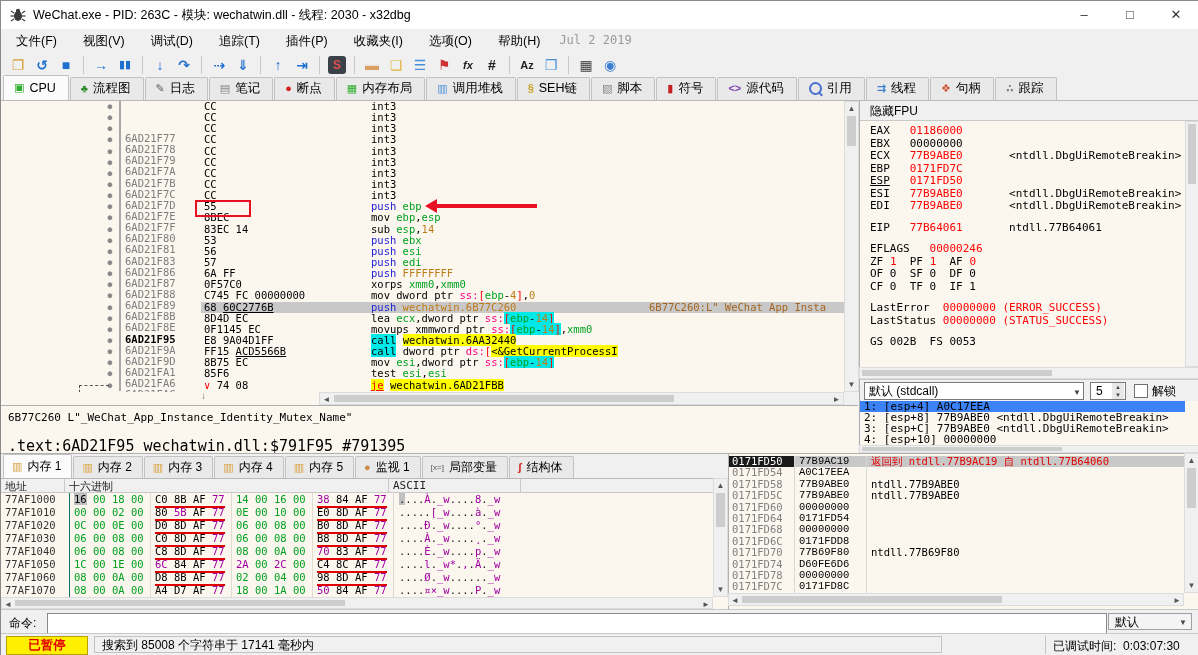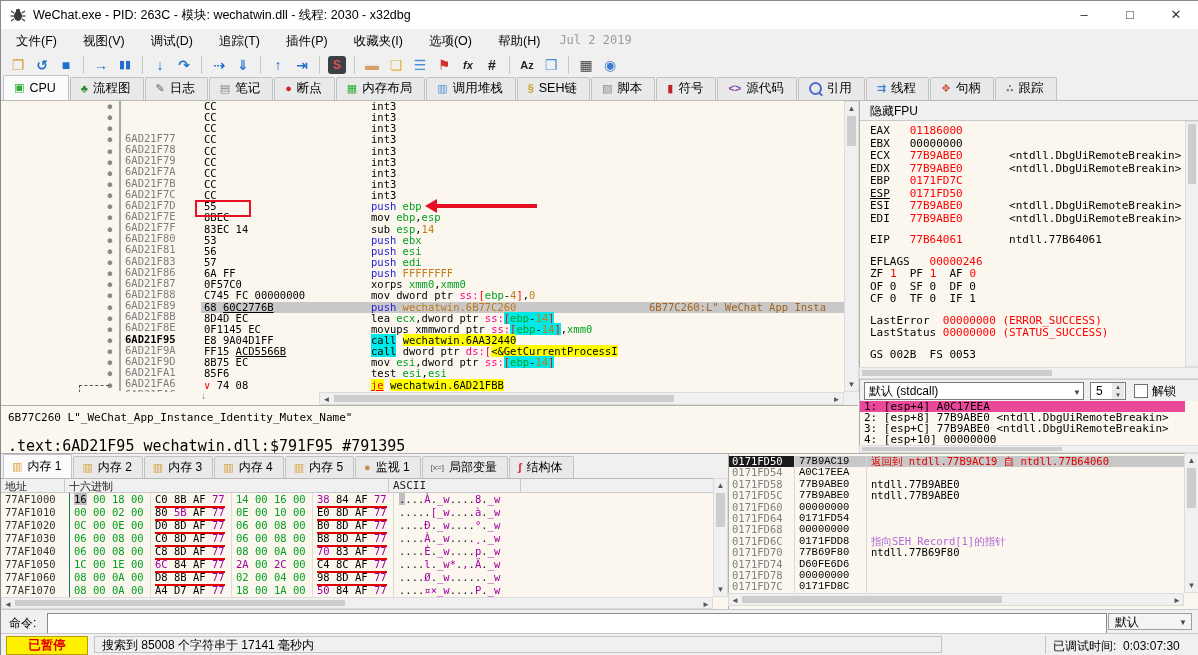--- a/index.html
+++ b/index.html
@@ -84,21 +84,21 @@
   #reg-hscroll{left:858px;top:366px;width:340px;height:12px;}
   #conv-row{position:absolute;left:0;top:278px;width:340px;height:22px;background:#f0f0f0;border-top:1px solid #c9c9c9;box-sizing:border-box;}
   #conv-combo{position:absolute;left:4px;top:2px;width:220px;height:18px;background:#fff;border:1px solid #7a7a7a;font-size:12px;line-height:16px;padding-left:4px;box-sizing:border-box;}
   #conv-combo .dd{position:absolute;right:2px;top:2px;font-size:8px;color:#444;}
   #arg-spin{position:absolute;left:230px;top:2px;width:36px;height:18px;background:#fff;border:1px solid #7a7a7a;box-sizing:border-box;font-size:12px;padding-left:5px;line-height:16px;}
   #arg-spin .ud{position:absolute;right:1px;top:0;width:12px;height:16px;font-size:6px;color:#444;text-align:center;line-height:8px;background:#e8e8e8;}
   #unlock-box{position:absolute;left:274px;top:4px;width:12px;height:12px;background:#fff;border:1px solid #707070;}
   #unlock-label{position:absolute;left:292px;top:3px;font-size:12px;}
   #args-list{position:absolute;left:0;top:300px;width:325px;height:44px;overflow:hidden;}
   .aline{font-size:11px;line-height:11px;white-space:pre;padding-left:4px;color:#000;}
-  .aline.sel{background:#ec4899;}
+  .aline.sel{background:#3b82f6;}
   #args-scroll{left:858px;top:444px;width:340px;height:8px;}
 
   
   #dumppane{position:absolute;left:0;top:452px;width:727px;height:156px;background:#fbf6ee;border-top:1px solid #b0b0b0;box-sizing:border-box;}
   #dump-tabs{position:absolute;left:0;top:0;width:727px;height:25px;background:#f0f0f0;display:flex;align-items:flex-end;padding-left:2px;border-bottom:1px solid #b9b9b9;box-sizing:border-box;}
   .dtab{display:flex;align-items:center;gap:5px;padding:2px 10px 3px 8px;font-size:12px;border:1px solid #c2c2c2;border-bottom:none;background:#e9e9e9;height:16px;margin-right:1px;border-radius:2px 2px 0 0;}
   .dtab.active{background:#fbfbfb;height:18px;}
   .dtab .ticon{font-size:11px;font-weight:bold;}
   #dump-head{position:absolute;left:0;top:25px;width:712px;height:14px;background:#f0f0f0;border-bottom:1px solid #c9c9c9;display:flex;font-size:11px;color:#222;box-sizing:border-box;}
   #dump-head div{border-right:1px solid #c9c9c9;padding-left:4px;box-sizing:border-box;}
@@ -319,21 +319,20 @@
     <div class="l1 mono">6B77C260 L"_WeChat_App_Instance_Identity_Mutex_Name"</div>
     <div class="l2 mono">.text:6AD21F95 wechatwin.dll:$791F95 #791395</div>
   </div>
 
   <div id="regpane">
     <div id="reg-header">隐藏FPU</div>
     <div id="reg-list" class="mono">
         <div class="rline"><span class="t-k">EAX   </span><span class="t-R">01186000</span></div>
         <div class="rline"><span class="t-k">EBX   </span><span class="t-k">00000000</span></div>
         <div class="rline"><span class="t-k">ECX   </span><span class="t-R">77B9ABE0</span><span class="t-k">       </span><span class="t-k">&lt;ntdll.DbgUiRemoteBreakin&gt;</span></div>
-        <div class="rline"><span class="t-k">EDX   </span><span class="t-R">77B9ABE0</span><span class="t-k">       </span><span class="t-k">&lt;ntdll.DbgUiRemoteBreakin&gt;</span></div>
         <div class="rline"><span class="t-k">EBP   </span><span class="t-R">0171FD7C</span></div>
         <div class="rline"><span class="t-ku">ESP</span><span class="t-k">   </span><span class="t-R">0171FD50</span></div>
         <div class="rline"><span class="t-k">ESI   </span><span class="t-R">77B9ABE0</span><span class="t-k">       </span><span class="t-k">&lt;ntdll.DbgUiRemoteBreakin&gt;</span></div>
         <div class="rline"><span class="t-k">EDI   </span><span class="t-R">77B9ABE0</span><span class="t-k">       </span><span class="t-k">&lt;ntdll.DbgUiRemoteBreakin&gt;</span></div>
         <div class="rline blank"></div>
         <div class="rline"><span class="t-k">EIP   </span><span class="t-R">77B64061</span><span class="t-k">       </span><span class="t-k">ntdll.77B64061</span></div>
         <div class="rline blank"></div>
         <div class="rline"><span class="t-k">EFLAGS   </span><span class="t-R">00000246</span></div>
         <div class="rline"><span class="t-k">ZF </span><span class="t-R">1</span><span class="t-k">  PF </span><span class="t-R">1</span><span class="t-k">  AF </span><span class="t-R">0</span></div>
         <div class="rline"><span class="t-k">OF 0  SF 0  DF 0</span></div>
@@ -433,21 +432,21 @@
 
   <div id="stackpane">
     <div id="stack-rows">
         <div class="srow mono sel"><div class="s-addr">0171FD50</div><div class="s-val">77B9AC19</div><div class="s-cmt ret">返回到 ntdll.77B9AC19 自 ntdll.77B64060</div></div>
         <div class="srow mono"><div class="s-addr">0171FD54</div><div class="s-val">A0C17EEA</div><div class="s-cmt"></div></div>
         <div class="srow mono"><div class="s-addr">0171FD58</div><div class="s-val">77B9ABE0</div><div class="s-cmt">ntdll.77B9ABE0</div></div>
         <div class="srow mono"><div class="s-addr">0171FD5C</div><div class="s-val">77B9ABE0</div><div class="s-cmt">ntdll.77B9ABE0</div></div>
         <div class="srow mono"><div class="s-addr">0171FD60</div><div class="s-val">00000000</div><div class="s-cmt"></div></div>
         <div class="srow mono"><div class="s-addr">0171FD64</div><div class="s-val">0171FD54</div><div class="s-cmt"></div></div>
         <div class="srow mono"><div class="s-addr">0171FD68</div><div class="s-val">00000000</div><div class="s-cmt"></div></div>
-        <div class="srow mono"><div class="s-addr">0171FD6C</div><div class="s-val">0171FDD8</div><div class="s-cmt seh">指向SEH_Record[1]的指针</div></div>
+        <div class="srow mono"><div class="s-addr">0171FD6C</div><div class="s-val">0171FDD8</div></div>
         <div class="srow mono"><div class="s-addr">0171FD70</div><div class="s-val">77B69F80</div><div class="s-cmt">ntdll.77B69F80</div></div>
         <div class="srow mono"><div class="s-addr">0171FD74</div><div class="s-val">D60FE6D6</div><div class="s-cmt"></div></div>
         <div class="srow mono"><div class="s-addr">0171FD78</div><div class="s-val">00000000</div><div class="s-cmt"></div></div>
         <div class="srow mono"><div class="s-addr">0171FD7C</div><div class="s-val">0171FD8C</div><div class="s-cmt"></div></div>
       </div>
   </div>
   <div class="sb" id="stack-vscroll">
     <div class="arr" style="top:0;">▲</div>
     <div class="thumb" style="left:2px;right:2px;top:14px;height:40px;"></div>
     <div class="arr" style="bottom:0;">▼</div>

